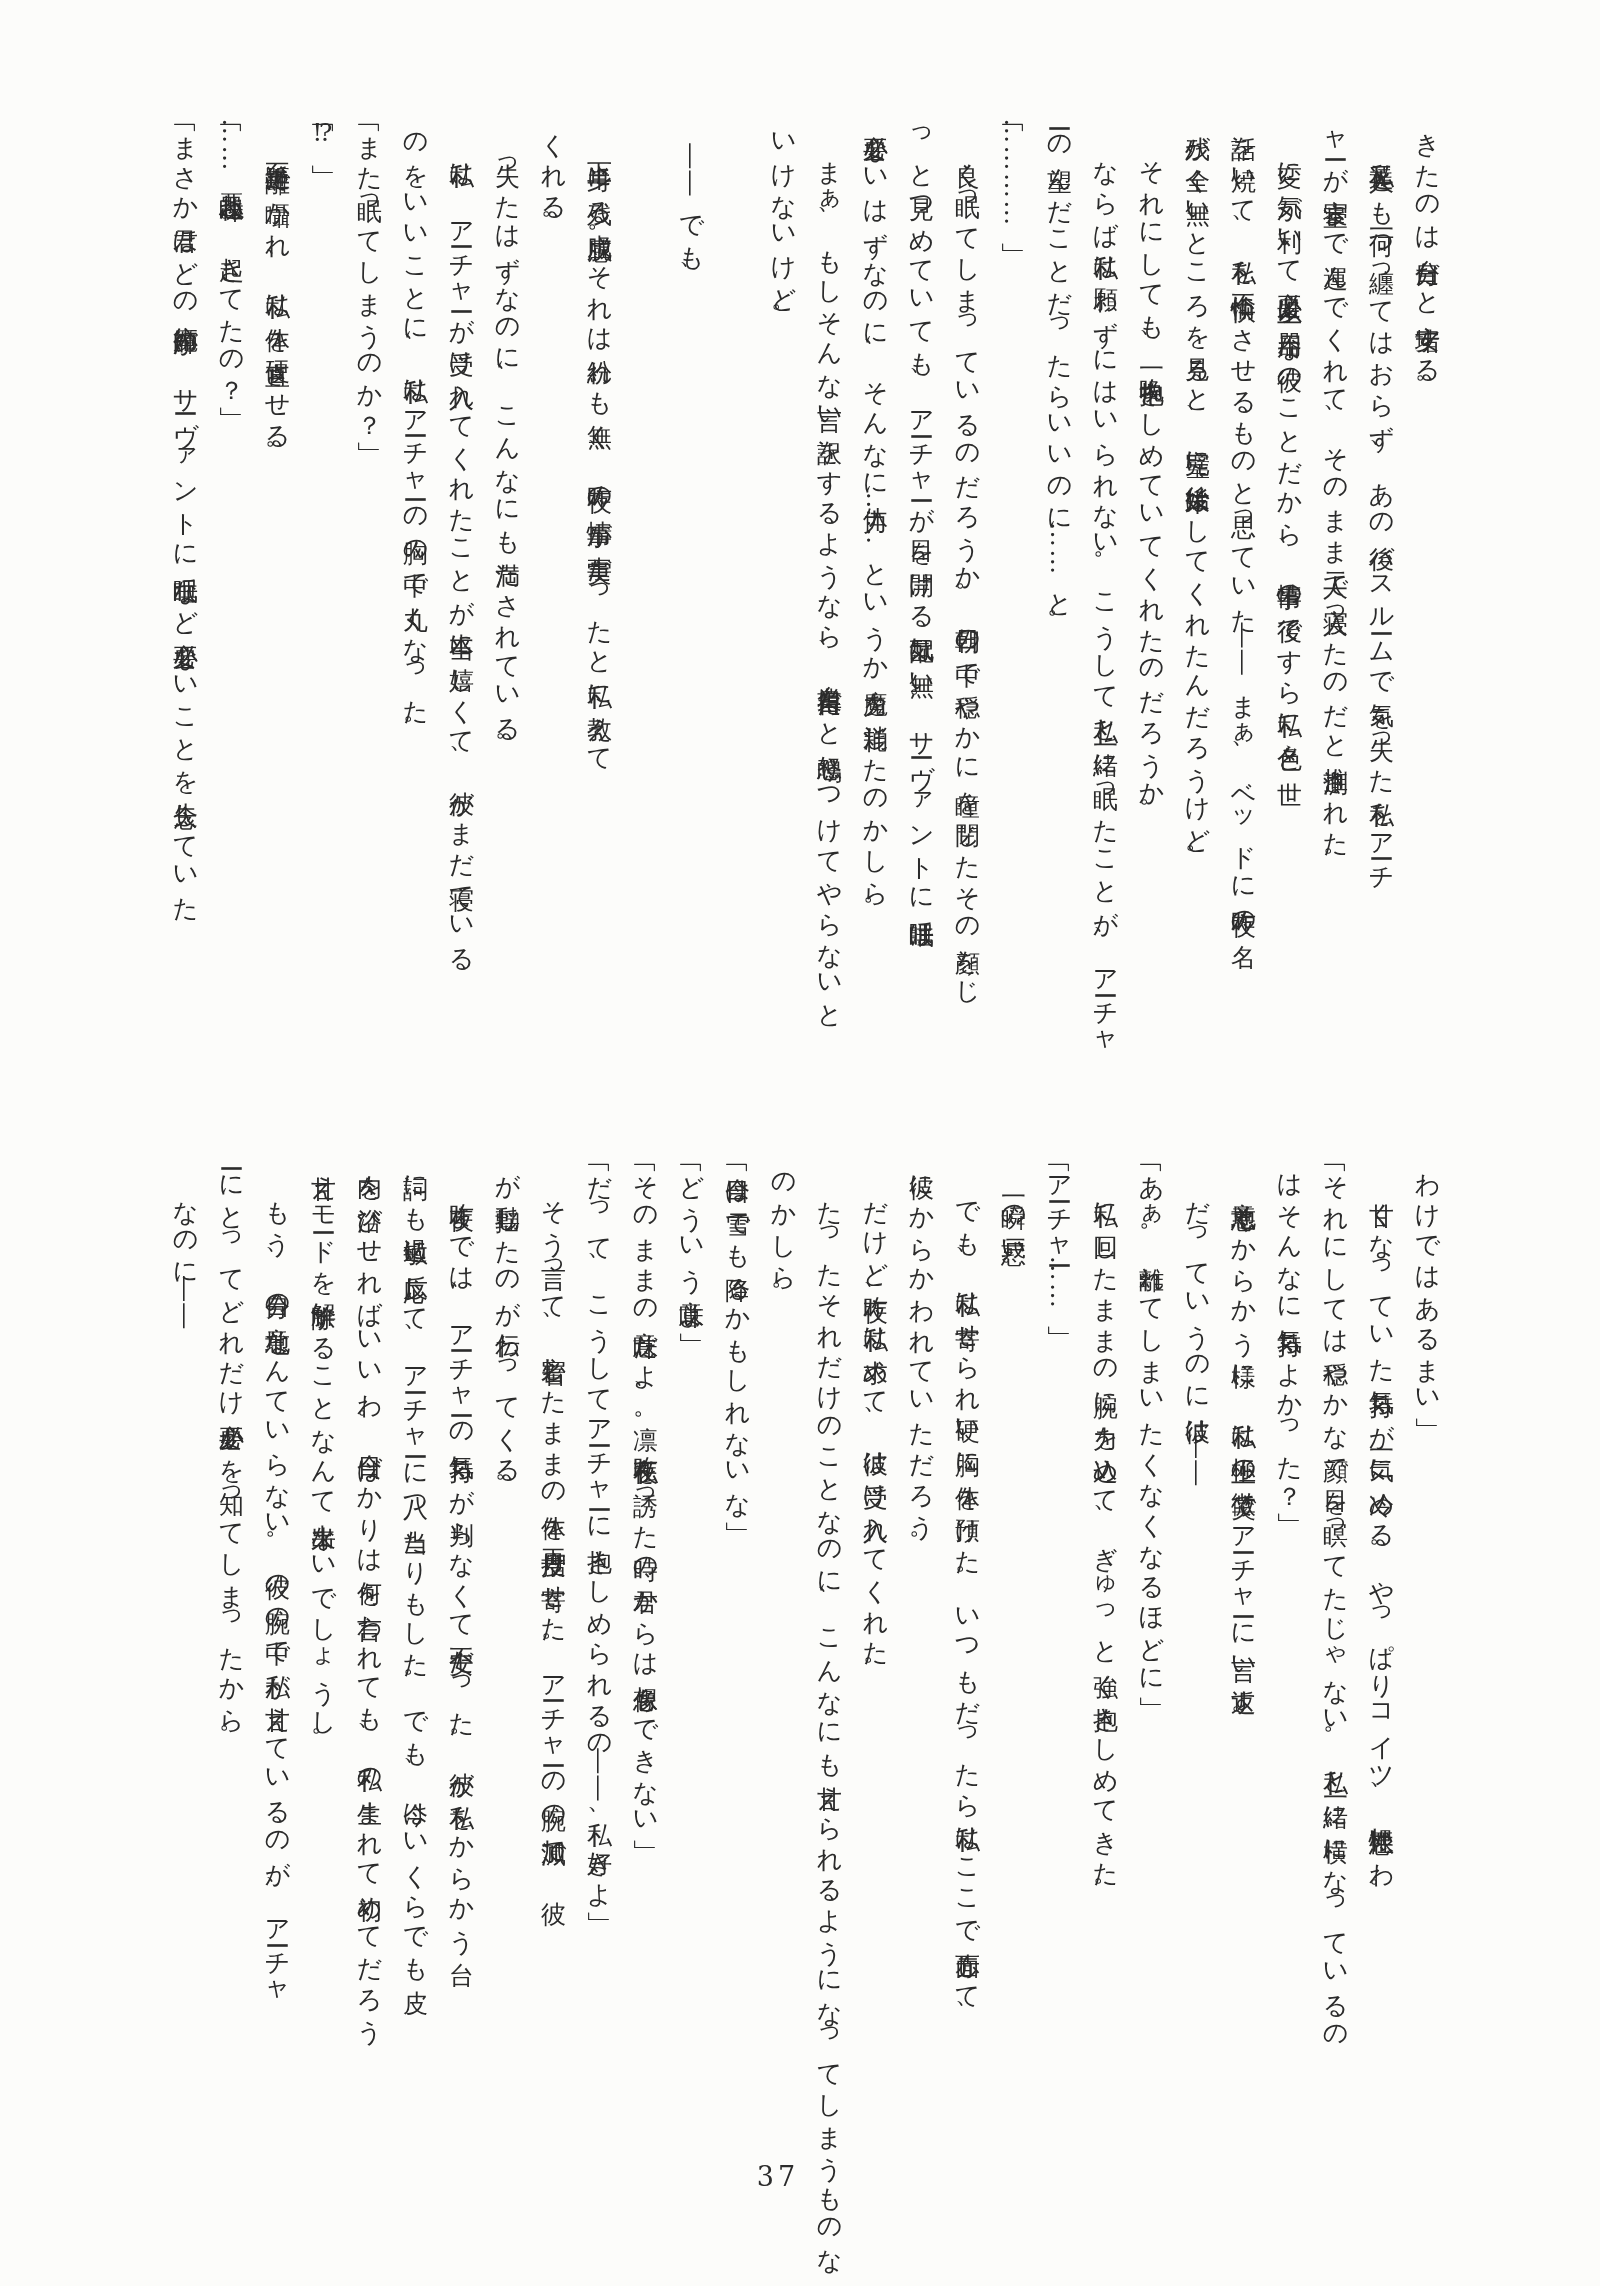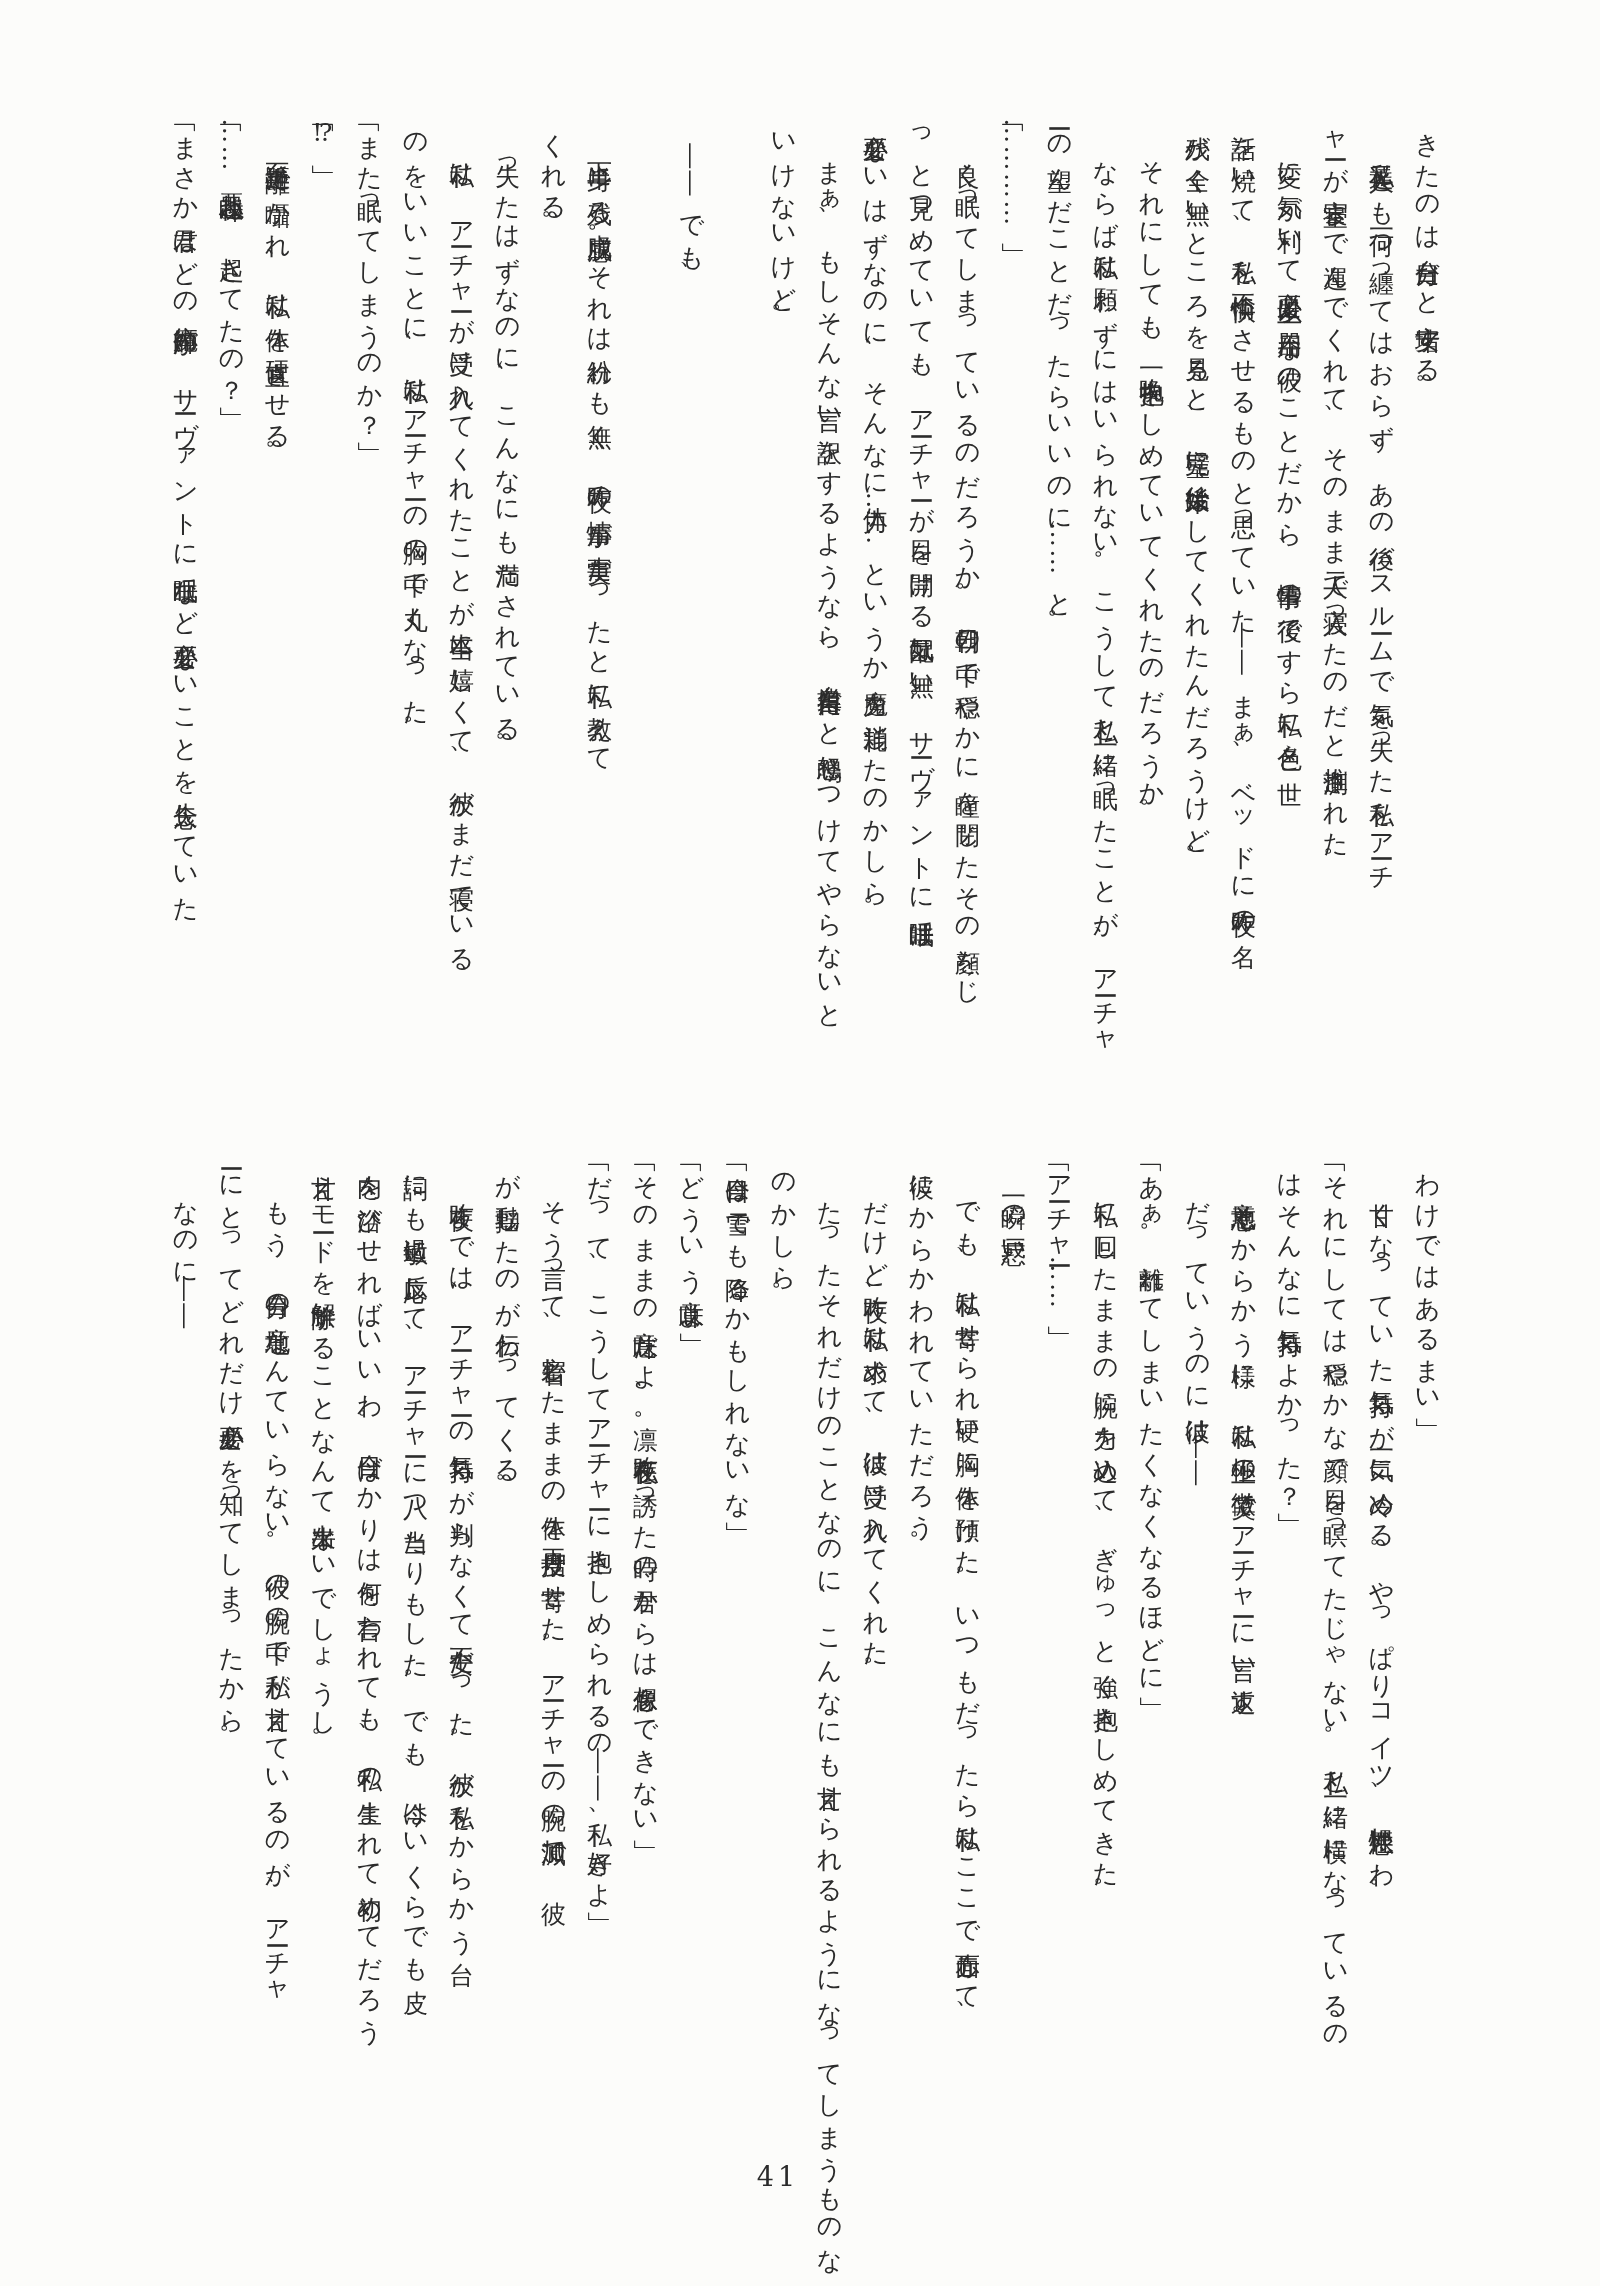--- a/index.html
+++ b/index.html
@@ -107,15 +107,15 @@
     <div class="tcol">が動揺したのが伝わってくる。</div>
     <div class="tcol">　昨夜までは、アーチャーの気持ちが判らなくて不安だった。彼が私をからかう台</div>
     <div class="tcol">詞にも過敏に反応して、アーチャーに八つ当たりもした。でも、今はいくらでも皮</div>
     <div class="tcol">肉を浴びせればいいわ。今日ばかりは何を言われても、私の生まれて初めてだろう</div>
     <div class="tcol">甘えモードを解除することなんて出来ないでしょうし。</div>
     <div class="tcol">　もう、自分の意地なんていらない。彼の腕の中で私が甘えているのが、アーチャ</div>
     <div class="tcol">ーにとってどれだけ必要かを知ってしまったから。</div>
     <div class="tcol">　なのに――</div>
   </div>
 
-  <div class="pageno">41</div>
+  <div class="pageno">37</div>
 
 </div>
 
 </body></html>

